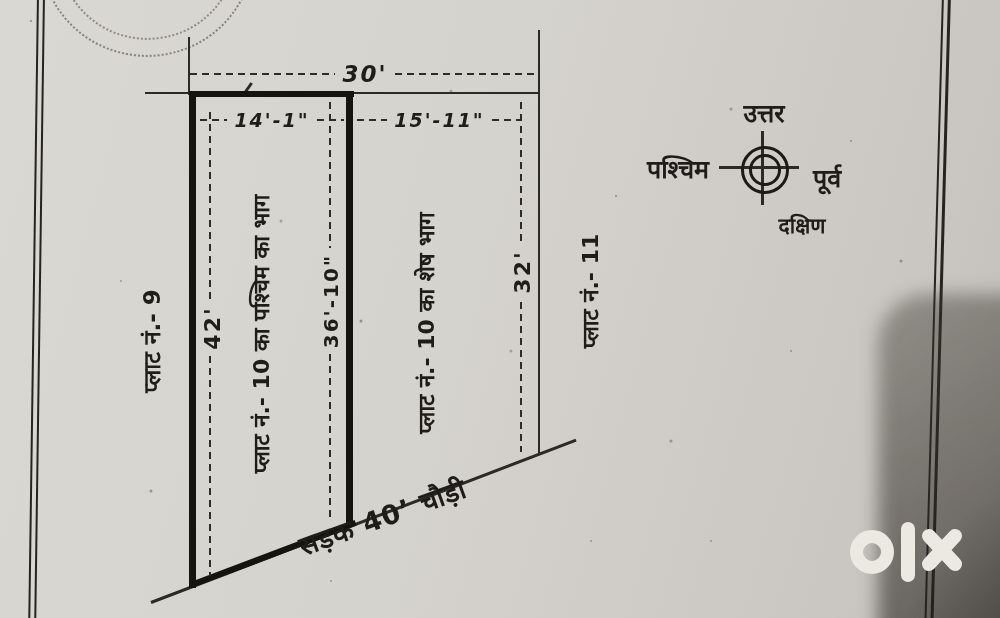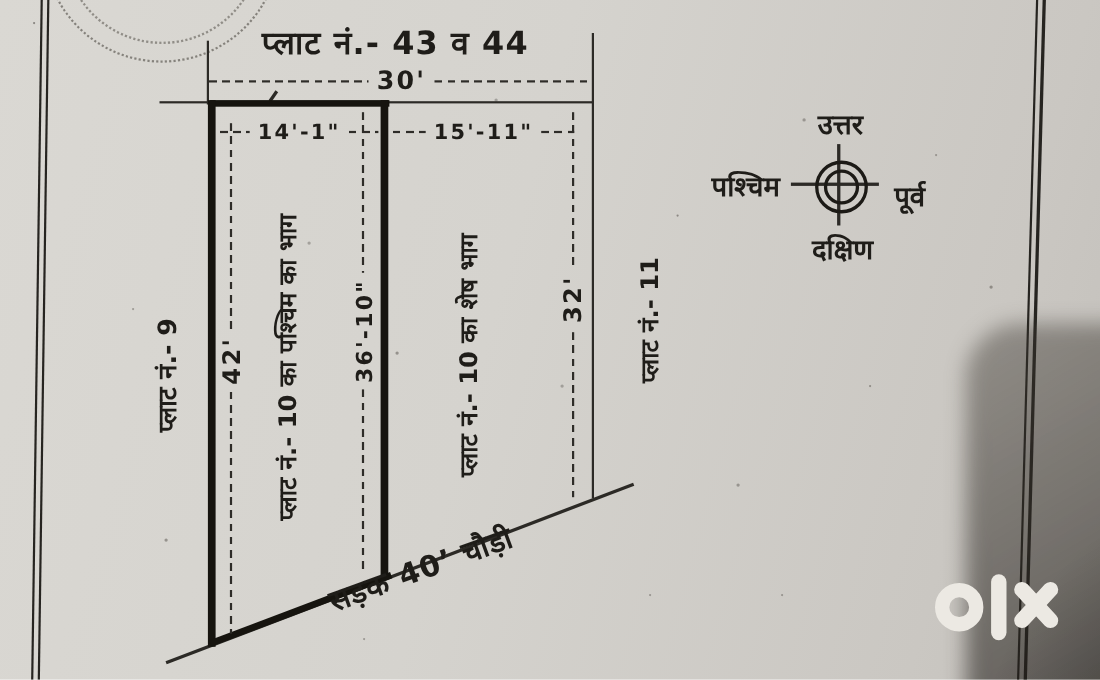--- a/index.html
+++ b/index.html
@@ -6,21 +6,21 @@
   .paper{
     position:relative; width:1000px; height:618px; overflow:hidden;
     background:linear-gradient(105deg,#dad8d3 0%,#d5d3ce 45%,#cac7c2 85%,#c3c0bb 100%);
     font-family:"DejaVu Sans",sans-serif; color:#1f1d19;
   }
   .abs{position:absolute;}
   .line{position:absolute;background:#2c2a26;}
   .bold-line{position:absolute;background:#16140f;}
   .hdash{height:2px;background:repeating-linear-gradient(90deg,#2e2c28 0 7px,transparent 7px 12px);flex:1;}
   .vdash{position:absolute;width:2px;background:repeating-linear-gradient(180deg,#2e2c28 0 7px,transparent 7px 12px);}
-  .dimrow{position:absolute;display:flex;align-items:center;gap:7px;font-weight:700;color:#1f1d19;}
+  .dimrow{position:absolute;display:flex;align-items:center;gap:7px;font-weight:700;color:#1f1d19;font-style:italic;}
   .dimrow span.num{letter-spacing:2px;white-space:nowrap;}
   .vlabel{position:absolute;transform:translate(-50%,-50%) rotate(-90deg);white-space:nowrap;font-weight:700;color:#1f1d19;}
   .hlabel{position:absolute;font-weight:700;white-space:nowrap;color:#1f1d19;}
   .circle{position:absolute;border:3px solid #1c1a16;border-radius:50%;}
   .stamp{position:absolute;border:2px dotted #85827c;border-radius:50%;}
   .borderline{position:absolute;background:#262420;}
   .speckles{position:absolute;width:2px;height:2px;border-radius:50%;background:rgba(70,66,60,.55);
     box-shadow:210px 95px 0 0 rgba(70,66,60,.4),330px 300px 0 0.5px rgba(70,66,60,.45),
     585px 175px 0 0 rgba(70,66,60,.5),700px 88px 0 0.5px rgba(70,66,60,.4),
     760px 330px 0 0 rgba(70,66,60,.45),640px 420px 0 0.5px rgba(70,66,60,.4),
@@ -47,21 +47,20 @@
 
   <div class="abs" style="left:37px;top:-6px;width:10px;height:640px;transform:rotate(0.8deg);transform-origin:50% 0;">
     <div class="borderline" style="left:0;top:0;width:2px;height:100%;"></div>
     <div class="borderline" style="left:6px;top:0;width:2px;height:100%;"></div>
   </div>
   <div class="abs" style="left:942px;top:-6px;width:10px;height:645px;transform:rotate(1.6deg);transform-origin:50% 0;">
     <div class="borderline" style="left:0;top:0;width:2px;height:100%;"></div>
     <div class="borderline" style="left:6px;top:0;width:2.5px;height:100%;"></div>
   </div>
 
-  <div class="hlabel" style="left:238px;top:18px;font-size:29px;letter-spacing:1px;">प्लाट नं.- 43 व 44</div>
 
   <div class="line" style="left:247px;top:82px;width:3px;height:11px;transform:rotate(35deg);"></div>
 
   <div class="dimrow" style="left:190px;top:61px;width:350px;height:26px;font-size:23px;">
     <span class="hdash"></span>
       <span class="num">30'</span>
       <span class="hdash"></span>
   </div>
 
   <div class="line" style="left:145px;top:92px;width:395px;height:2px;"></div>
@@ -103,21 +102,21 @@
   <div class="vlabel" style="left:589px;top:291px;font-size:22px;">प्लाट नं.- 11</div>
 
   <div class="hlabel" style="left:300px;top:528px;font-size:27px;transform:rotate(-20deg);transform-origin:0 50%;letter-spacing:1px;">सड़क 40’ चौड़ी</div>
 
   <div class="abs">
     <div class="line" style="left:761px;top:131px;width:3px;height:74px;"></div>
     <div class="line" style="left:719px;top:166px;width:80px;height:3px;"></div>
     <div class="circle" style="left:741px;top:146px;width:42px;height:42px;"></div>
     <div class="circle" style="left:749px;top:154px;width:26px;height:26px;"></div>
     <div class="hlabel" style="left:764px;top:112px;transform:translate(-50%,-50%);font-size:25px;">उत्तर</div>
-    <div class="hlabel" style="left:766px;top:225px;transform:translate(-50%,-50%);font-size:25px;">दक्षिण</div>
+    <div class="hlabel" style="left:802px;top:225px;transform:translate(-50%,-50%);font-size:21px;">दक्षिण</div>
     <div class="hlabel" style="left:678px;top:168px;transform:translate(-50%,-50%);font-size:25px;">पश्चिम</div>
     <div class="hlabel" style="left:827px;top:165px;transform:translate(-50%,-50%);font-size:25px;margin-top:12px;">पूर्व</div>
   </div>
 
   <div class="shadow-block"></div>
   <div class="shadow-corner"></div>
 
   <svg class="abs" style="left:845px;top:521px;" width="125" height="64" viewBox="0 0 125 64" aria-label="olx">
     <circle cx="27" cy="31" r="15.5" fill="none" stroke="#ece9e3" stroke-width="13"></circle>
     <line x1="63" y1="8" x2="63" y2="54" stroke="#ece9e3" stroke-width="14" stroke-linecap="round"></line>

